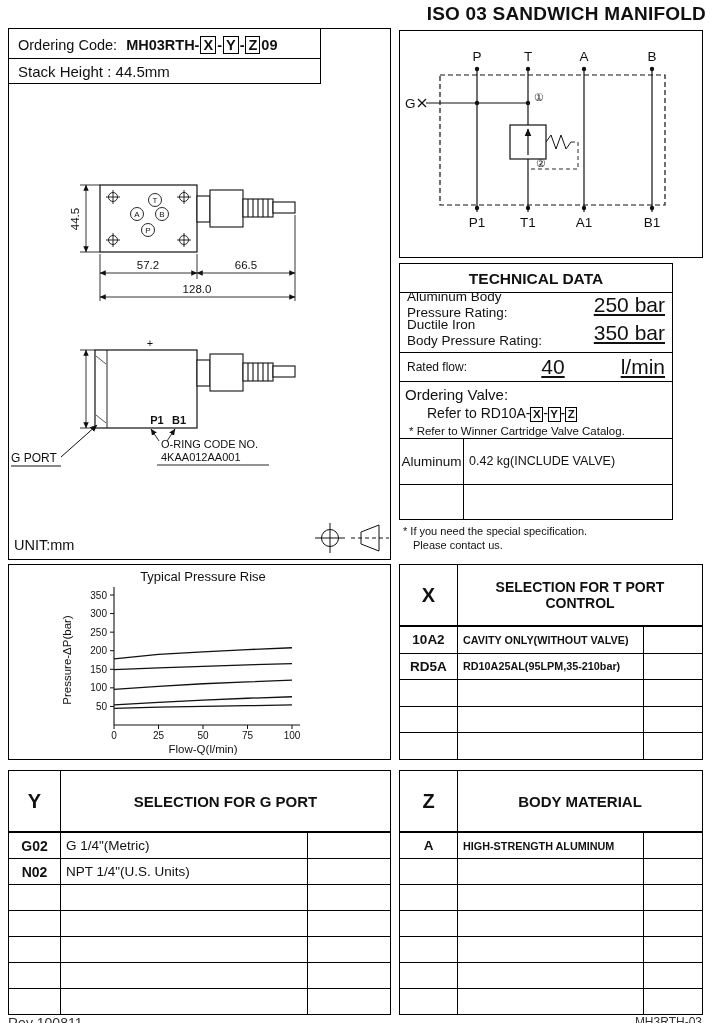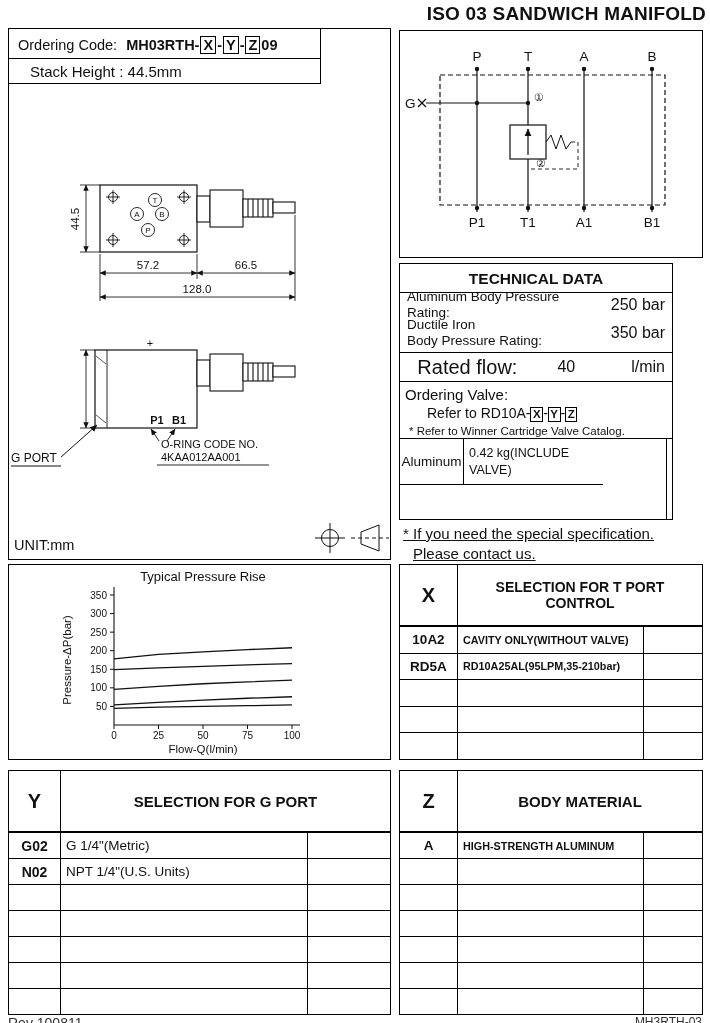--- a/index.html
+++ b/index.html
@@ -9,45 +9,45 @@
   svg { display:block; font-family:"Liberation Sans",sans-serif; }
   text { fill:#111; }
 
   .title { position:absolute; left:380px; top:3px; width:326px; text-align:right;
            font-size:19px; font-weight:bold; letter-spacing:0.2px; }
 
   .ocode { left:8px; top:28px; width:313px; height:26px; display:flex; align-items:center; padding:16px 9px; }
   .olabel { font-size:14.5px; }
   .ocode-val { font-size:14.5px; font-weight:bold; margin-left:9px; white-space:nowrap; }
   .bx { display:inline-block; border:1.6px solid #000; padding:0 2px; line-height:1.15; margin:0 1px; font-weight:bold; }
-  .stack { left:8px; top:58px; width:313px; height:26px; display:flex; align-items:center; padding:0 21px; font-size:15px; }
+  .stack { left:8px; top:58px; width:313px; height:26px; display:flex; align-items:center; padding:0 9px; font-size:15px; }
 
   .bigbox { left:8px; top:28px; width:383px; height:532px; }
   .schembox { left:399px; top:30px; width:304px; height:228px; }
   .techbox { left:399px; top:263px; width:274px; height:257px; }
 
   .t-title { position:absolute; left:0; right:0; top:0; height:29px; line-height:29px; text-align:center;
              font-size:15.5px; font-weight:bold; border-bottom:1.8px solid #000; }
   .t-row { position:absolute; left:0; right:0; display:flex; align-items:center; padding:0 7px;gap:40px; }
   .t-lbl { font-size:13.5px; flex:1; line-height:1.22; }
-  .t-val { font-size:16px; }
+  .t-val { font-size:21px;text-decoration:underline; }
   .t-hr { position:absolute; left:0; right:0; height:0; border-top:1.3px solid #000; }
   .cart { position:absolute; left:0; right:0; top:120px; height:54px; padding:2px 5px; }
   .cart-l1 { font-size:15px; }
   .cart-l2 { font-size:14px; margin:2px 0 0 22px; }
   .bxs { display:inline-block; border:1.3px solid #000; padding:0 1.5px; line-height:1.1; font-weight:bold; font-size:11.5px; }
   .cart-note { font-size:11.5px; margin:3px 0 4px 4px; }
   .wtable { position:absolute; left:0; right:0; top:174px; bottom:0; border-top:1.3px solid #000;
-            display:flex; flex-direction:row; }
+            display:flex; flex-direction:column; }
   .wrow1 { height:46px; border-bottom:1.3px solid #000; display:flex; }
   .wrow2 { flex:1; display:flex; }
   .wc1 { width:64px; border-right:1.3px solid #000; display:flex; align-items:center; justify-content:center; font-size:13.5px; }
   .wc2 { flex:1; display:flex; flex-direction:column; justify-content:center; padding-left:5px; font-size:12.5px; line-height:1.35; }
 
-  .footnote { position:absolute; left:403px; top:524px; width:300px; font-size:15px; line-height:1.3;text-decoration:underline; }
+  .footnote { position:absolute; left:403px; top:524px; width:300px; font-size:11px; line-height:1.3; }
   .footnote .ind { margin-left:10px; }
 
   .chartbox { left:8px; top:564px; width:383px; height:196px; }
 
   .tbl { display:flex; flex-direction:column; }
   .thead { display:flex; border-bottom:2px solid #000; height:62px; }
   .th-code { width:58px; border-right:1.3px solid #000; display:flex; align-items:center; justify-content:center;
              font-weight:bold; font-size:20px; }
   .th-label { flex:1; display:flex; align-items:center; justify-content:center; font-weight:bold;
               font-size:14px; text-align:center; padding:0 4px; }
@@ -261,21 +261,21 @@
     <div class="t-row" style="top:31px;height:20px;">
       <span class="t-lbl">Aluminum Body Pressure Rating:</span>
       <span class="t-val">250 bar</span>
     </div>
     <div class="t-row" style="top:51px;height:36px;">
       <span class="t-lbl"><span>Ductile Iron</span><br><span>Body Pressure Rating:</span></span>
       <span class="t-val">350 bar</span>
     </div>
     <div class="t-hr" style="top:88px;"></div>
     <div class="t-row" style="top:91px;height:24px;">
-      <span class="t-lbl" style="font-size:20px;text-align:right;">Rated flow:</span>
+      <span class="t-lbl" style="font-size:12px;">Rated flow:</span>
       <span class="t-val" style="margin-right:16px;">40</span>
       <span class="t-val">l/min</span>
     </div>
     <div class="t-hr" style="top:117px;"></div>
     <div class="cart">
       <div class="cart-l1">Ordering Valve:</div>
       <div class="cart-l2"><span>Refer to RD10A-</span><span class="bxs">X</span><span>-</span><span class="bxs">Y</span><span>-</span><span class="bxs">Z</span></div>
       <div class="cart-note">* Refer to Winner Cartridge Valve Catalog.</div>
     </div>
     <div class="wtable">

